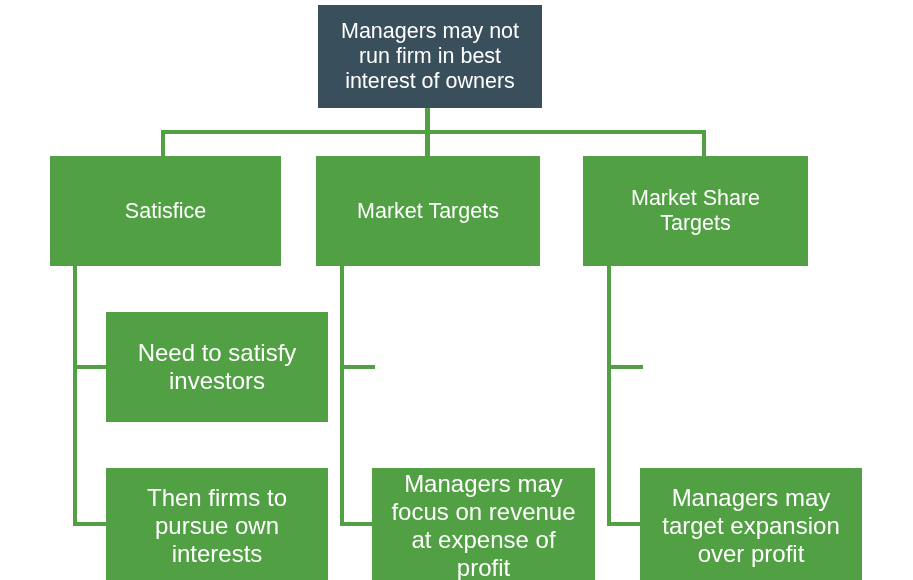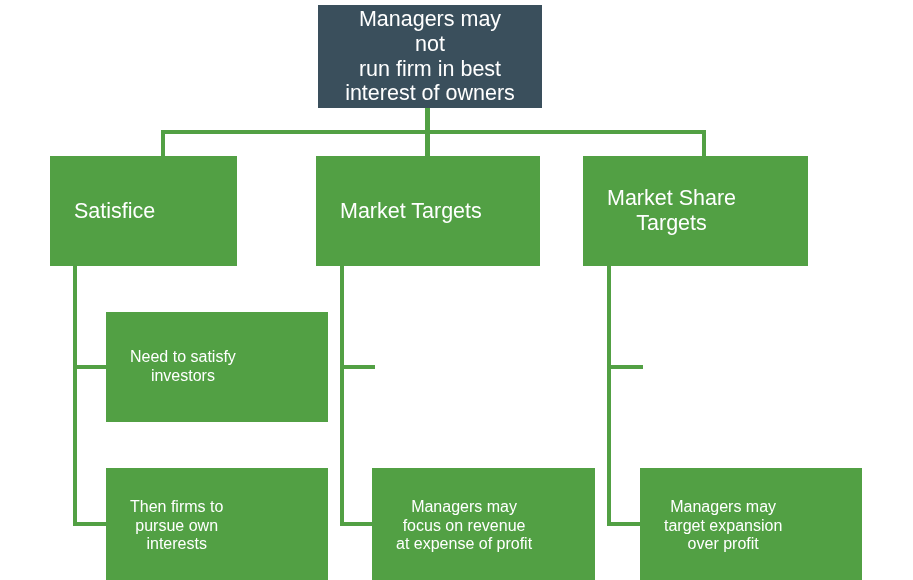--- a/index.html
+++ b/index.html
@@ -14,38 +14,38 @@
     position: relative;
     width: 913px;
     height: 580px;
     background: #ffffff;
     overflow: hidden;
   }
   .node {
     position: absolute;
     display: flex;
     align-items: center;
-    justify-content: flex-start;
+    justify-content: center;
     text-align: center;
     color: #ffffff;
     box-sizing: border-box;
     line-height: 1.16;
-    padding: 2px 24px;
+    padding: 2px 11px;
   }
   .node-root {
     background: #3a4f5c;
     font-size: 21.5px;
   }
   .node-l1 {
     background: #52a044;
     font-size: 21.5px;
   }
   .node-l2 {
     background: #52a044;
-    font-size: 16px;
+    font-size: 24px;
   }
   .node-label {
     display: block;
     white-space: pre-line;
   }
   .conn {
     position: absolute;
     background: #52a044;
   }
 </style>
@@ -71,21 +71,21 @@
   <div class="conn" style="left:607px; top:264px; width:4px; height:262px;"></div>
   <div class="conn" style="left:607px; top:365px; width:36px; height:4px;"></div>
   <div class="conn" style="left:607px; top:522px; width:36px; height:4px;"></div>
 
   <div class="node node-root" style="left:318px; top:5px; width:224px; height:103px;">
     <span class="node-label">Managers may not
 run firm in best
 interest of owners</span>
   </div>
 
-  <div class="node node-l1" style="left:50px; top:156px; width:187px; height:110px;">
+  <div class="node node-l1" style="left:50px; top:156px; width:231px; height:110px;">
     <span class="node-label">Satisfice</span>
   </div>
 
   <div class="node node-l1" style="left:316px; top:156px; width:224px; height:110px;">
     <span class="node-label">Market Targets</span>
   </div>
 
   <div class="node node-l1" style="left:583px; top:156px; width:225px; height:110px;">
     <span class="node-label">Market Share
 Targets</span>

